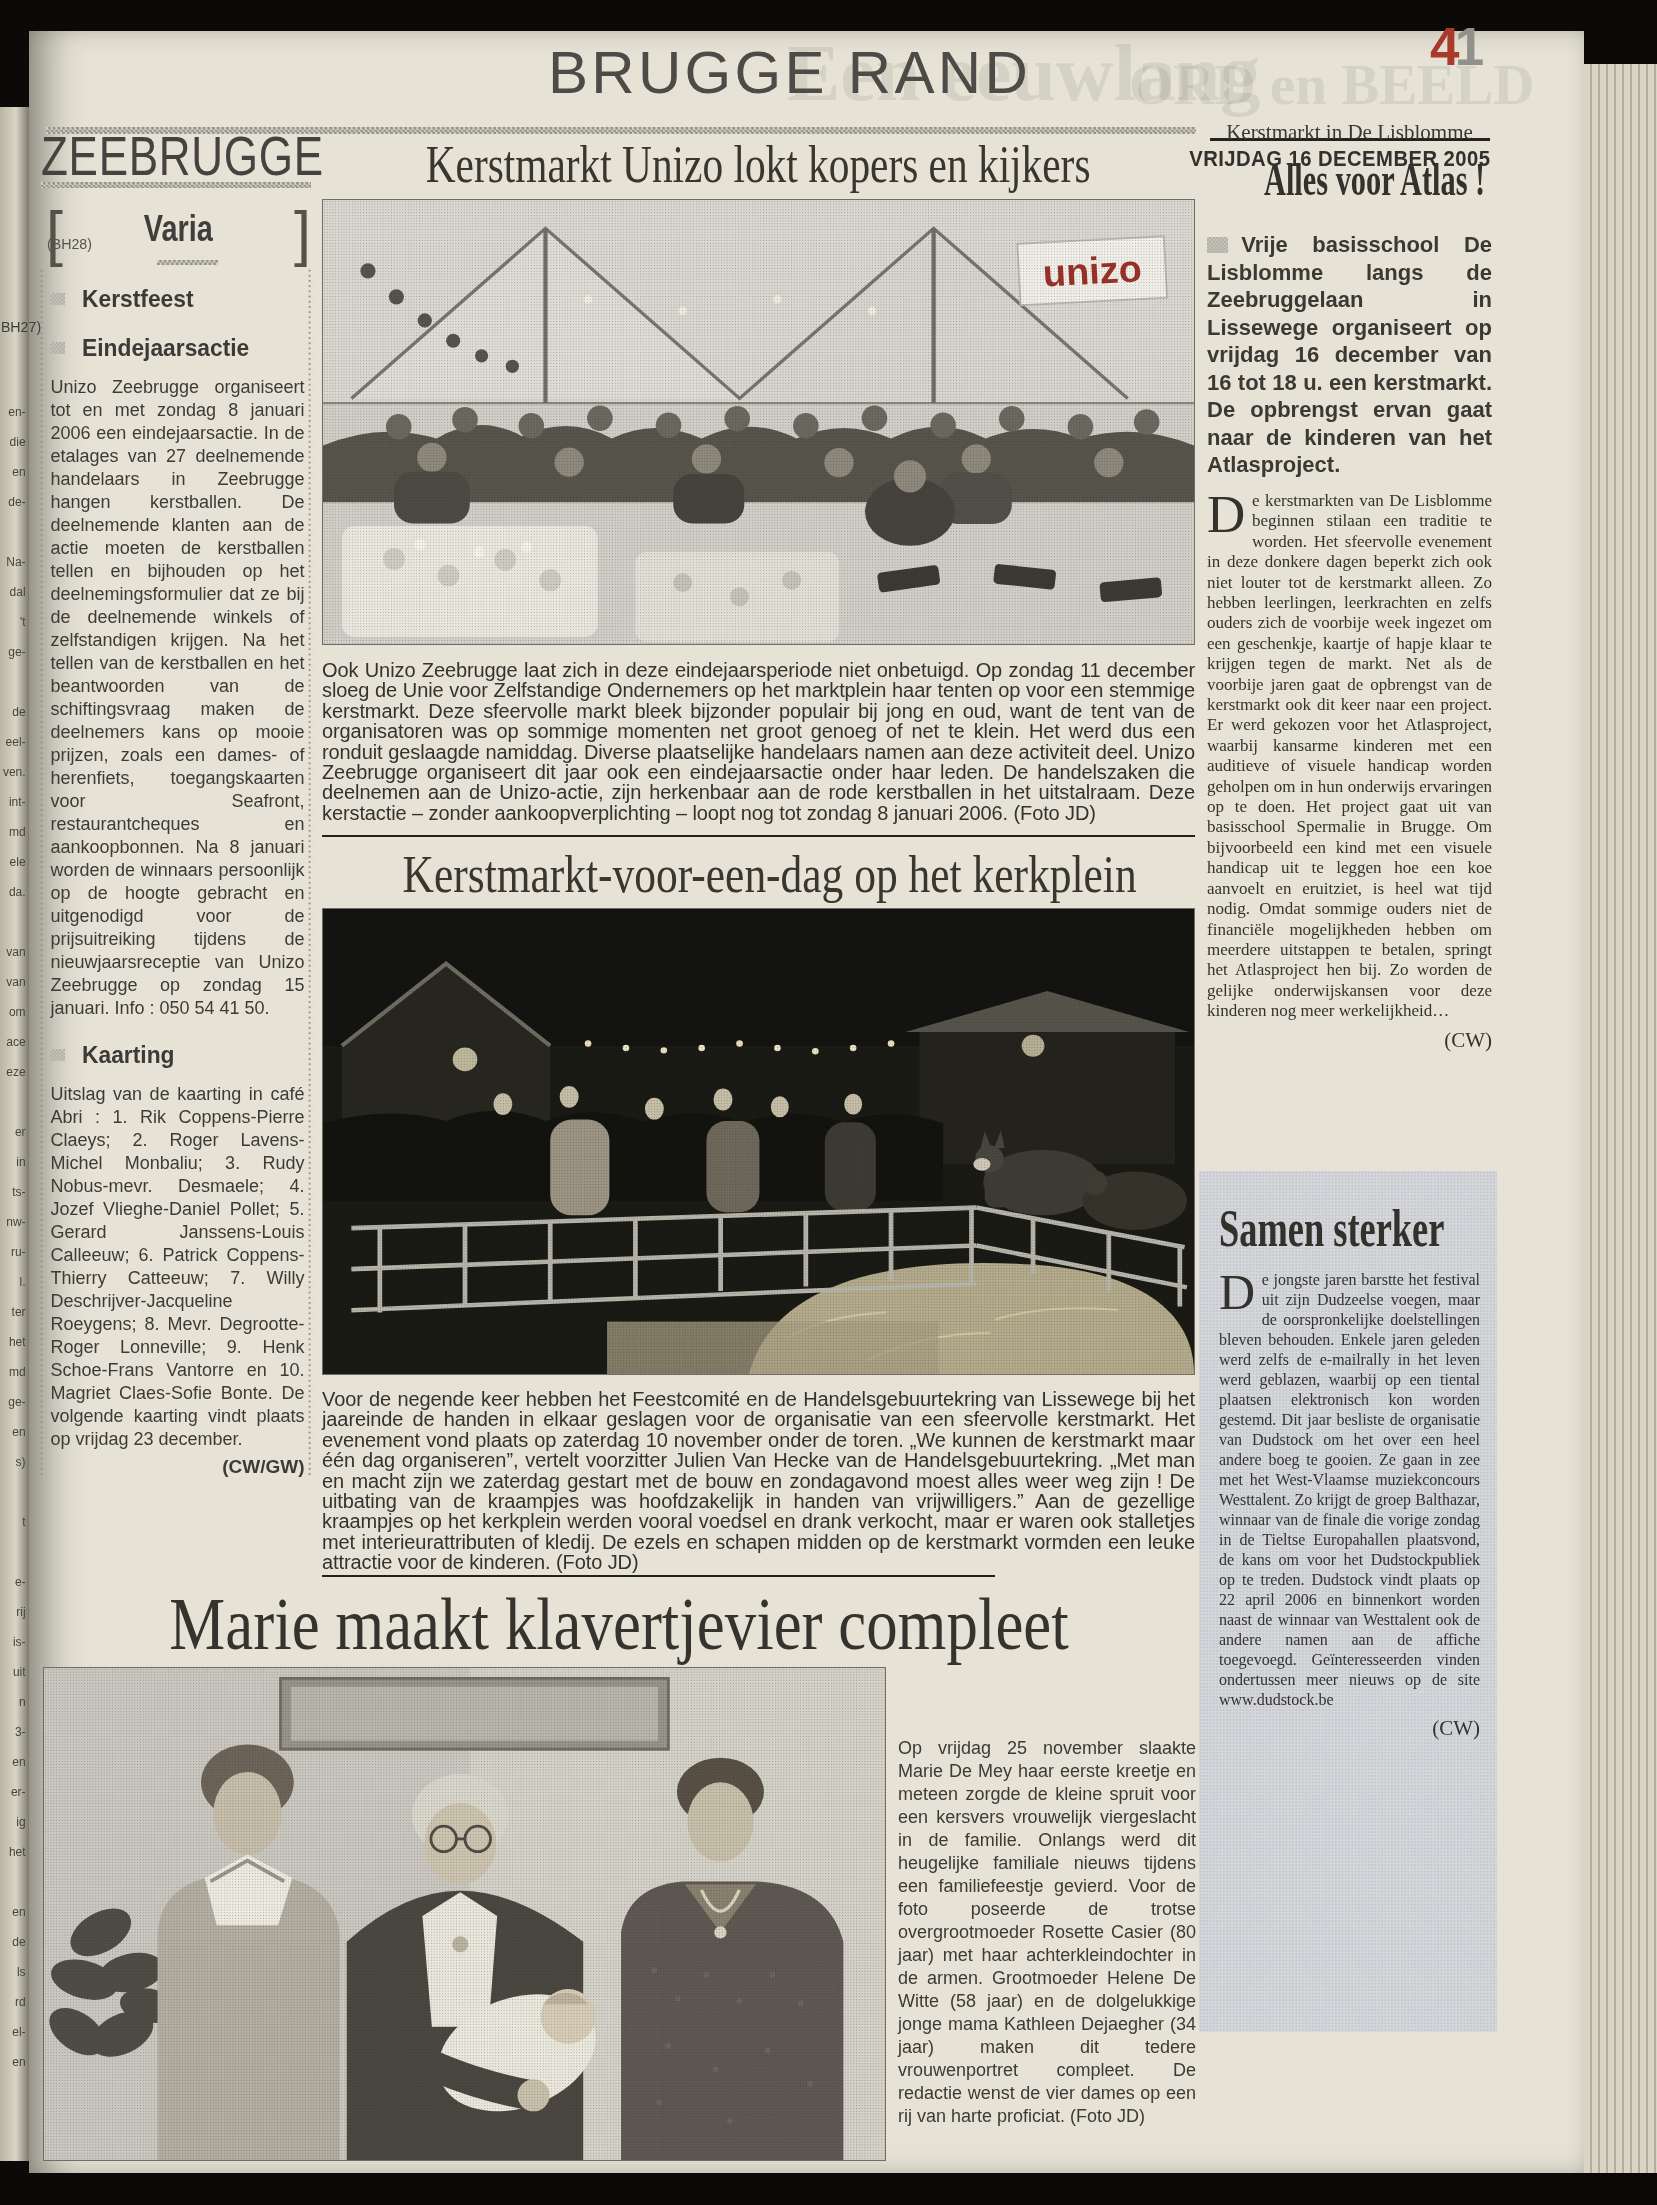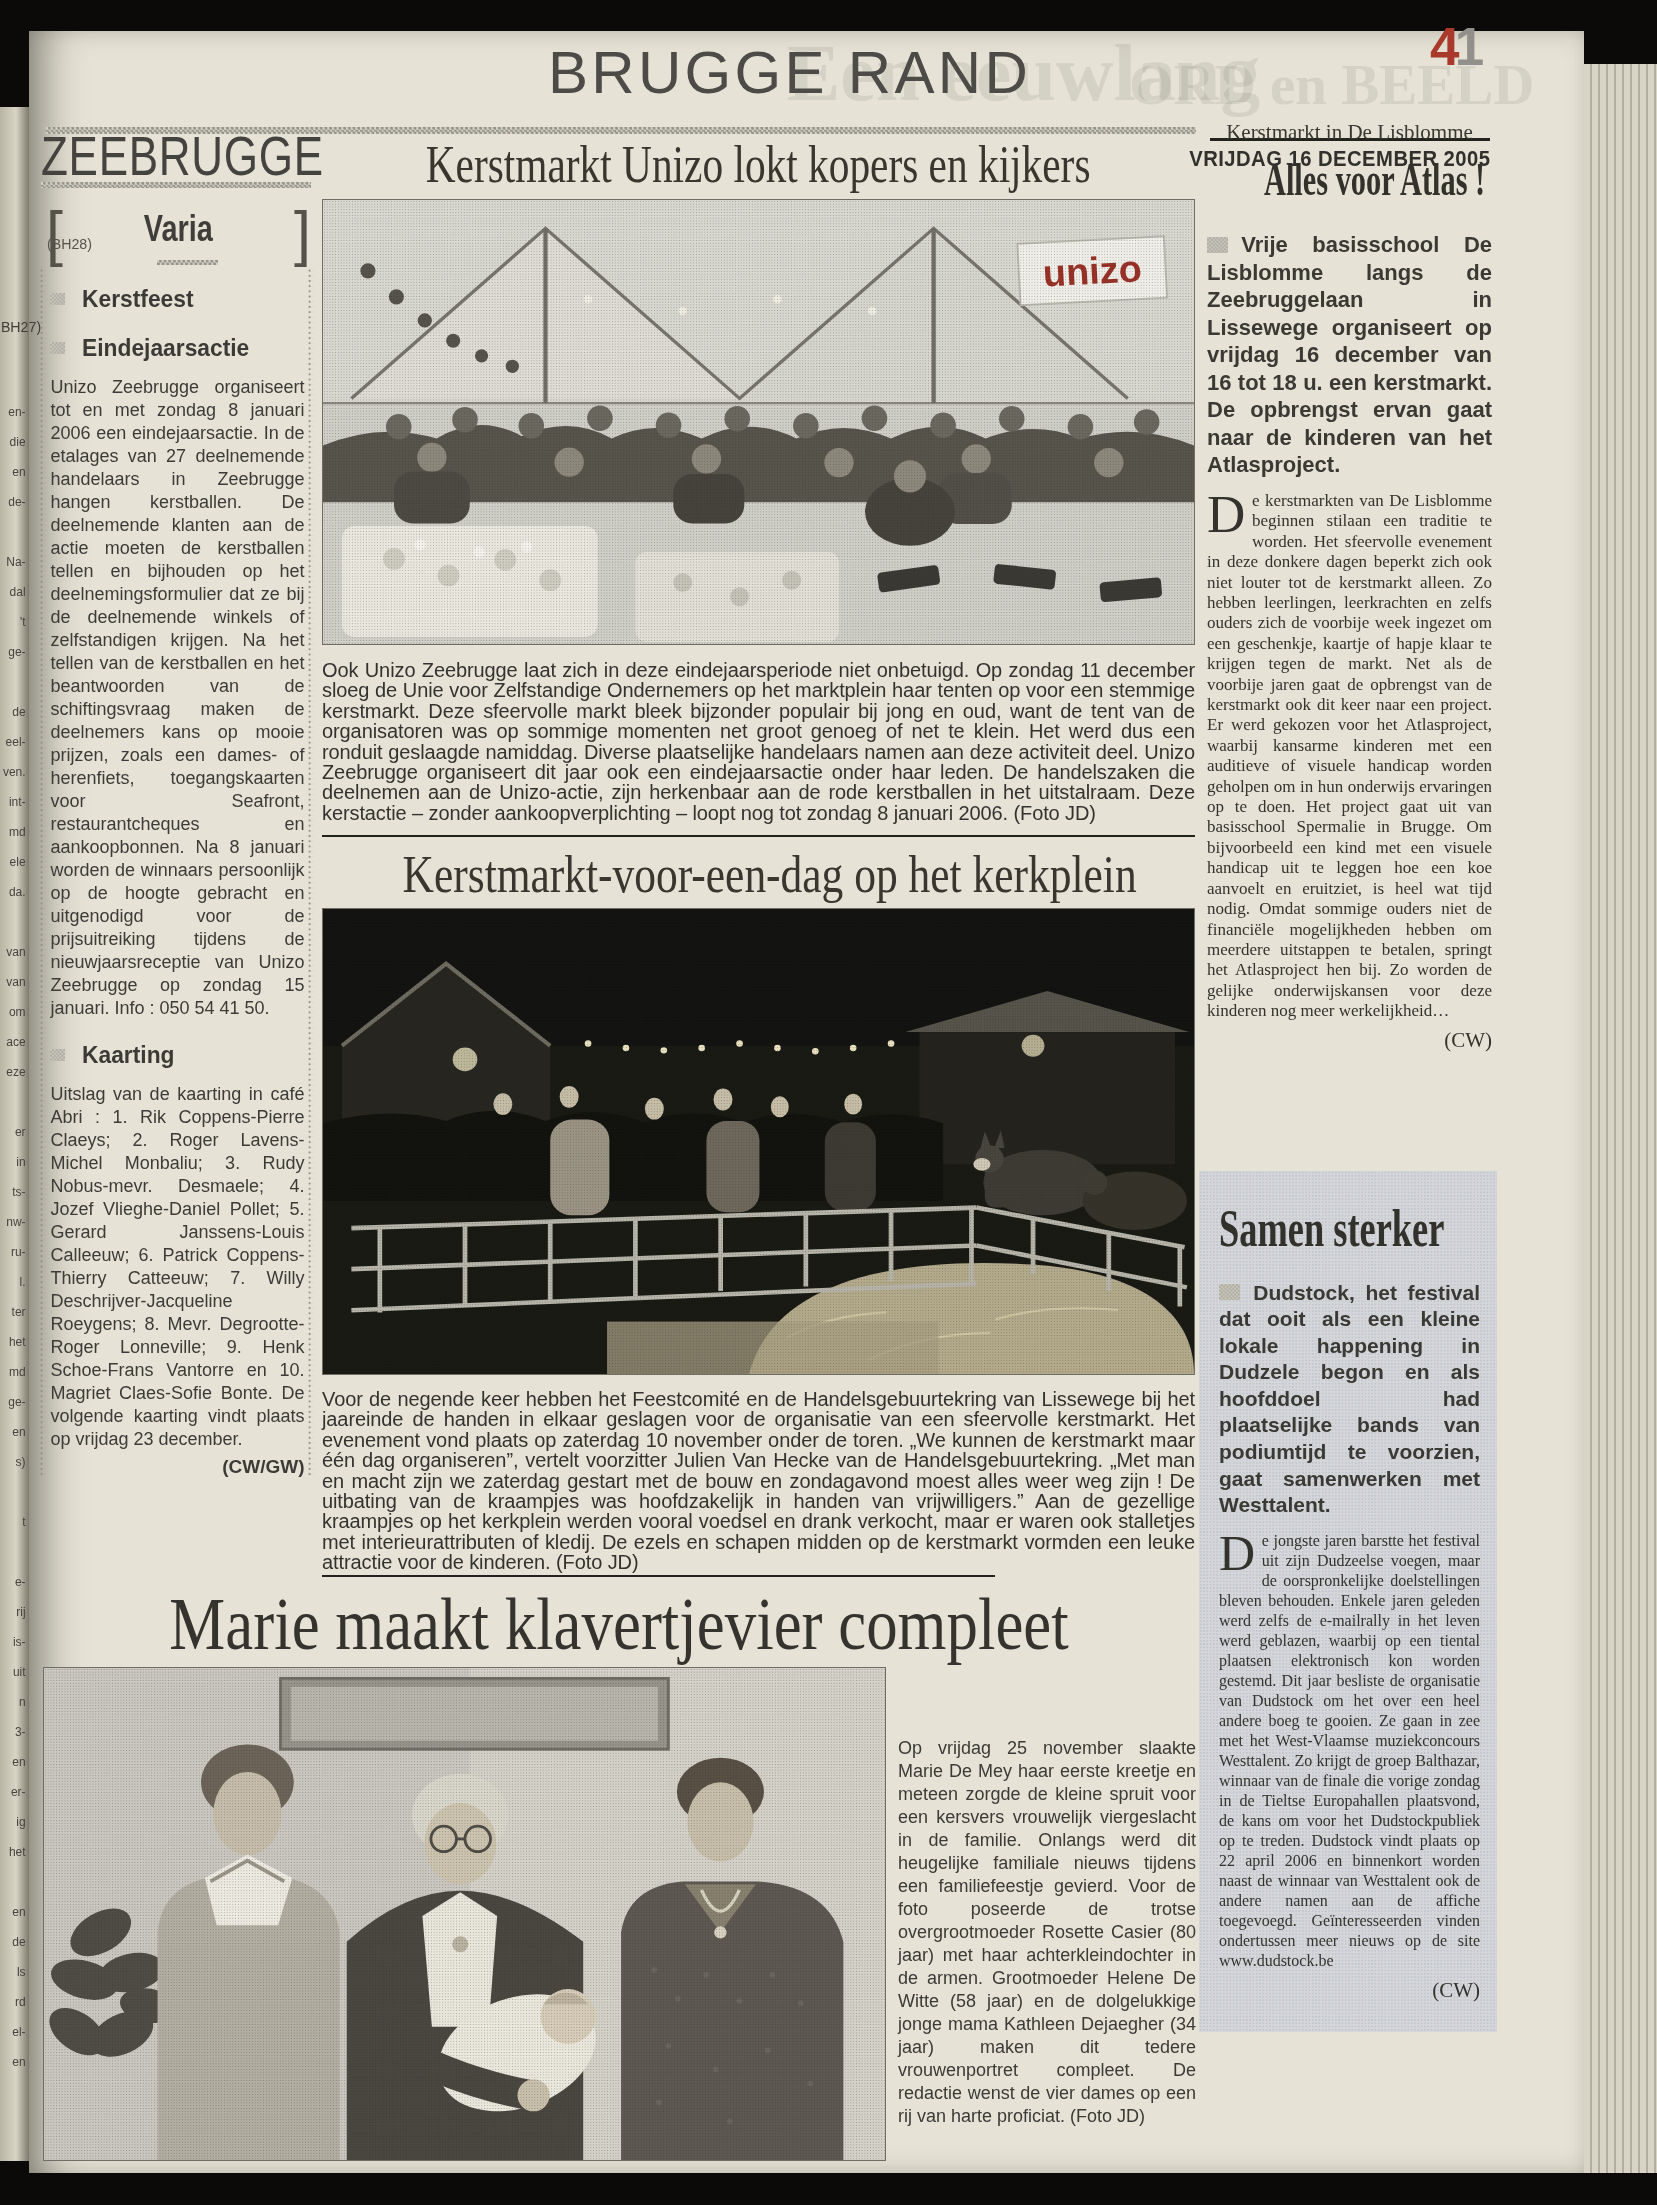--- a/index.html
+++ b/index.html
@@ -445,21 +445,18 @@
     <span class="sq"></span><span>Vrije basisschool De Lisblomme langs de Zeebruggelaan in Lissewege organiseert op vrijdag 16 december van 16 tot 18 u. een kerstmarkt. De opbrengst ervan gaat naar de kinderen van het Atlasproject.</span>
   </p>
   <p class="serif-body"><span class="dc">D</span>e kerstmarkten van De Lisblomme beginnen stilaan een traditie te worden. Het sfeervolle evenement in deze donkere dagen beperkt zich ook niet louter tot de kerstmarkt alleen. Zo hebben leerlingen, leerkrachten en zelfs ouders zich de voorbije week ingezet om een geschenkje, kaartje of hapje klaar te krijgen tegen de markt. Net als de voorbije jaren gaat de opbrengst van de kerstmarkt ook dit keer naar een project. Er werd gekozen voor het Atlasproject, waarbij kansarme kinderen met een auditieve of visuele handicap worden geholpen om in hun onderwijs ervaringen op te doen. Het project gaat uit van basisschool Spermalie in Brugge. Om bijvoorbeeld een kind met een visuele handicap uit te leggen hoe een koe aanvoelt en eruitziet, is heel wat tijd nodig. Omdat sommige ouders niet de financiële mogelijkheden hebben om meerdere uitstappen te betalen, springt het Atlasproject hen bij. Zo worden de gelijke onderwijskansen voor deze kinderen nog meer werkelijkheid…</p>
   <div class="byline">(CW)</div>
 </div>
 
 <div class="abs panel" style="left:1199px;top:1171px;width:298px;height:861px">
   <div class="rhl serif">
     <span style="transform:scaleX(.7);transform-origin:left top">Samen sterker</span>
   </div>
-  <p class="intro">
-    <span class="sq"></span><span>Dudstock, het festival dat ooit als een kleine lokale happening in Dudzele begon en als hoofddoel had plaatselijke bands van podiumtijd te voorzien, gaat samenwerken met Westtalent.</span>
-  </p>
   <p class="serif-body"><span class="dc">D</span>e jongste jaren barstte het festival uit zijn Dudzeelse voegen, maar de oorspronkelijke doelstellingen bleven behouden. Enkele jaren geleden werd zelfs de e-mailrally in het leven werd geblazen, waarbij op een tiental plaatsen elektronisch kon worden gestemd. Dit jaar besliste de organisatie van Dudstock om het over een heel andere boeg te gooien. Ze gaan in zee met het West-Vlaamse muziekconcours Westtalent. Zo krijgt de groep Balthazar, winnaar van de finale die vorige zondag in de Tieltse Europahallen plaatsvond, de kans om voor het Dudstockpubliek op te treden. Dudstock vindt plaats op 22 april 2006 en binnenkort worden naast de winnaar van Westtalent ook de andere namen aan de affiche toegevoegd. Geïnteresseerden vinden ondertussen meer nieuws op de site www.dudstock.be</p>
   <div class="byline">(CW)</div>
 </div>
 
 <div class="abs bottom-black"></div>
 
 
 </body></html>

